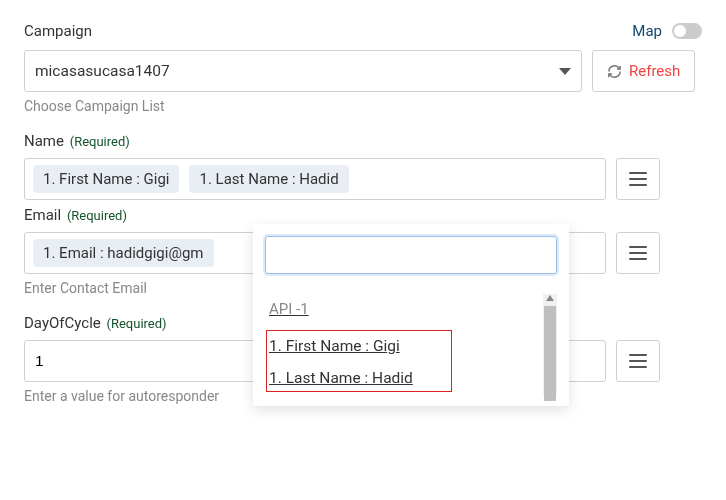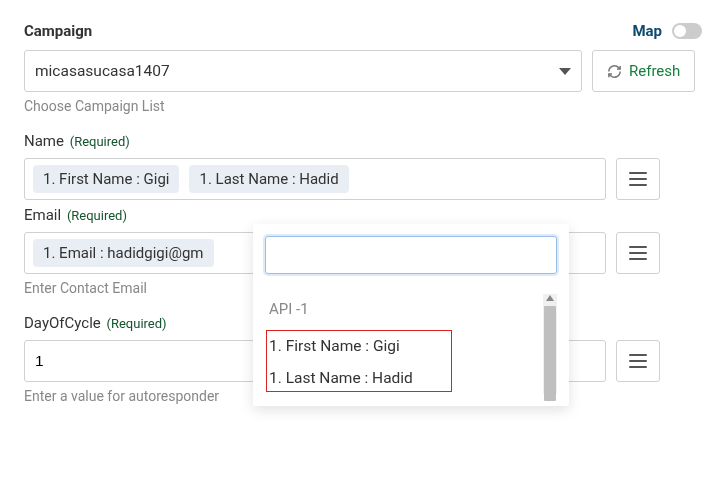--- a/index.html
+++ b/index.html
@@ -9,21 +9,20 @@
     color: #333;
     background: #fff;
     padding: 22px 24px;
     width: 726px;
   }
   .row-header {
     display: flex;
     align-items: center;
     justify-content: space-between;
     margin-bottom: 10px;
-    font-weight: bold;
   }
   .field-label {
     font-size: 15px;
     color: #333;
   }
   .required {
     color: #14532d;
     font-size: 13px;
     margin-left: 2px;
   }
@@ -55,21 +54,21 @@
     cursor: pointer;
   }
   .caret-down {
     border-left: 6px solid transparent;
     border-right: 6px solid transparent;
     border-top: 7px solid #555;
   }
   .btn-refresh {
     border: 1px solid #d0d0d0; border-radius: 3px; background: #fff;
     display: flex; align-items: center; gap: 7px; padding: 0 14px;
-    cursor: pointer; color: #15803d; font-size: 15px;
+    cursor: pointer; color: #ef4444; font-size: 15px;
     min-height: 42px;
   }
   .hint {
     color: #888; font-size: 14px; margin-bottom: 18px;
   }
   .chip {
     background: #e9eef5;
     border-radius: 4px;
     padding: 5px 10px;
     font-size: 15px;
@@ -114,20 +113,21 @@
     height: 38px;
     margin-bottom: 26px;
     box-shadow: 0 0 0 2px rgba(120,170,230,0.25);
   }
   .popup-body-wrap { position:relative; }
   .popup-body {
     max-height: 170px;
     overflow: hidden;
     padding-left: 4px;
     padding-right: 18px;
+    text-decoration: underline;
   }
   .popup-group-label {
     color: #888; font-size: 15px; margin-bottom: 12px;
   }
   .popup-item {
     color: #333; font-size: 15.5px; padding: 7px 0 7px 0;
     cursor: pointer;
   }
   .highlight-box {
     border: 1.5px solid #d22;

